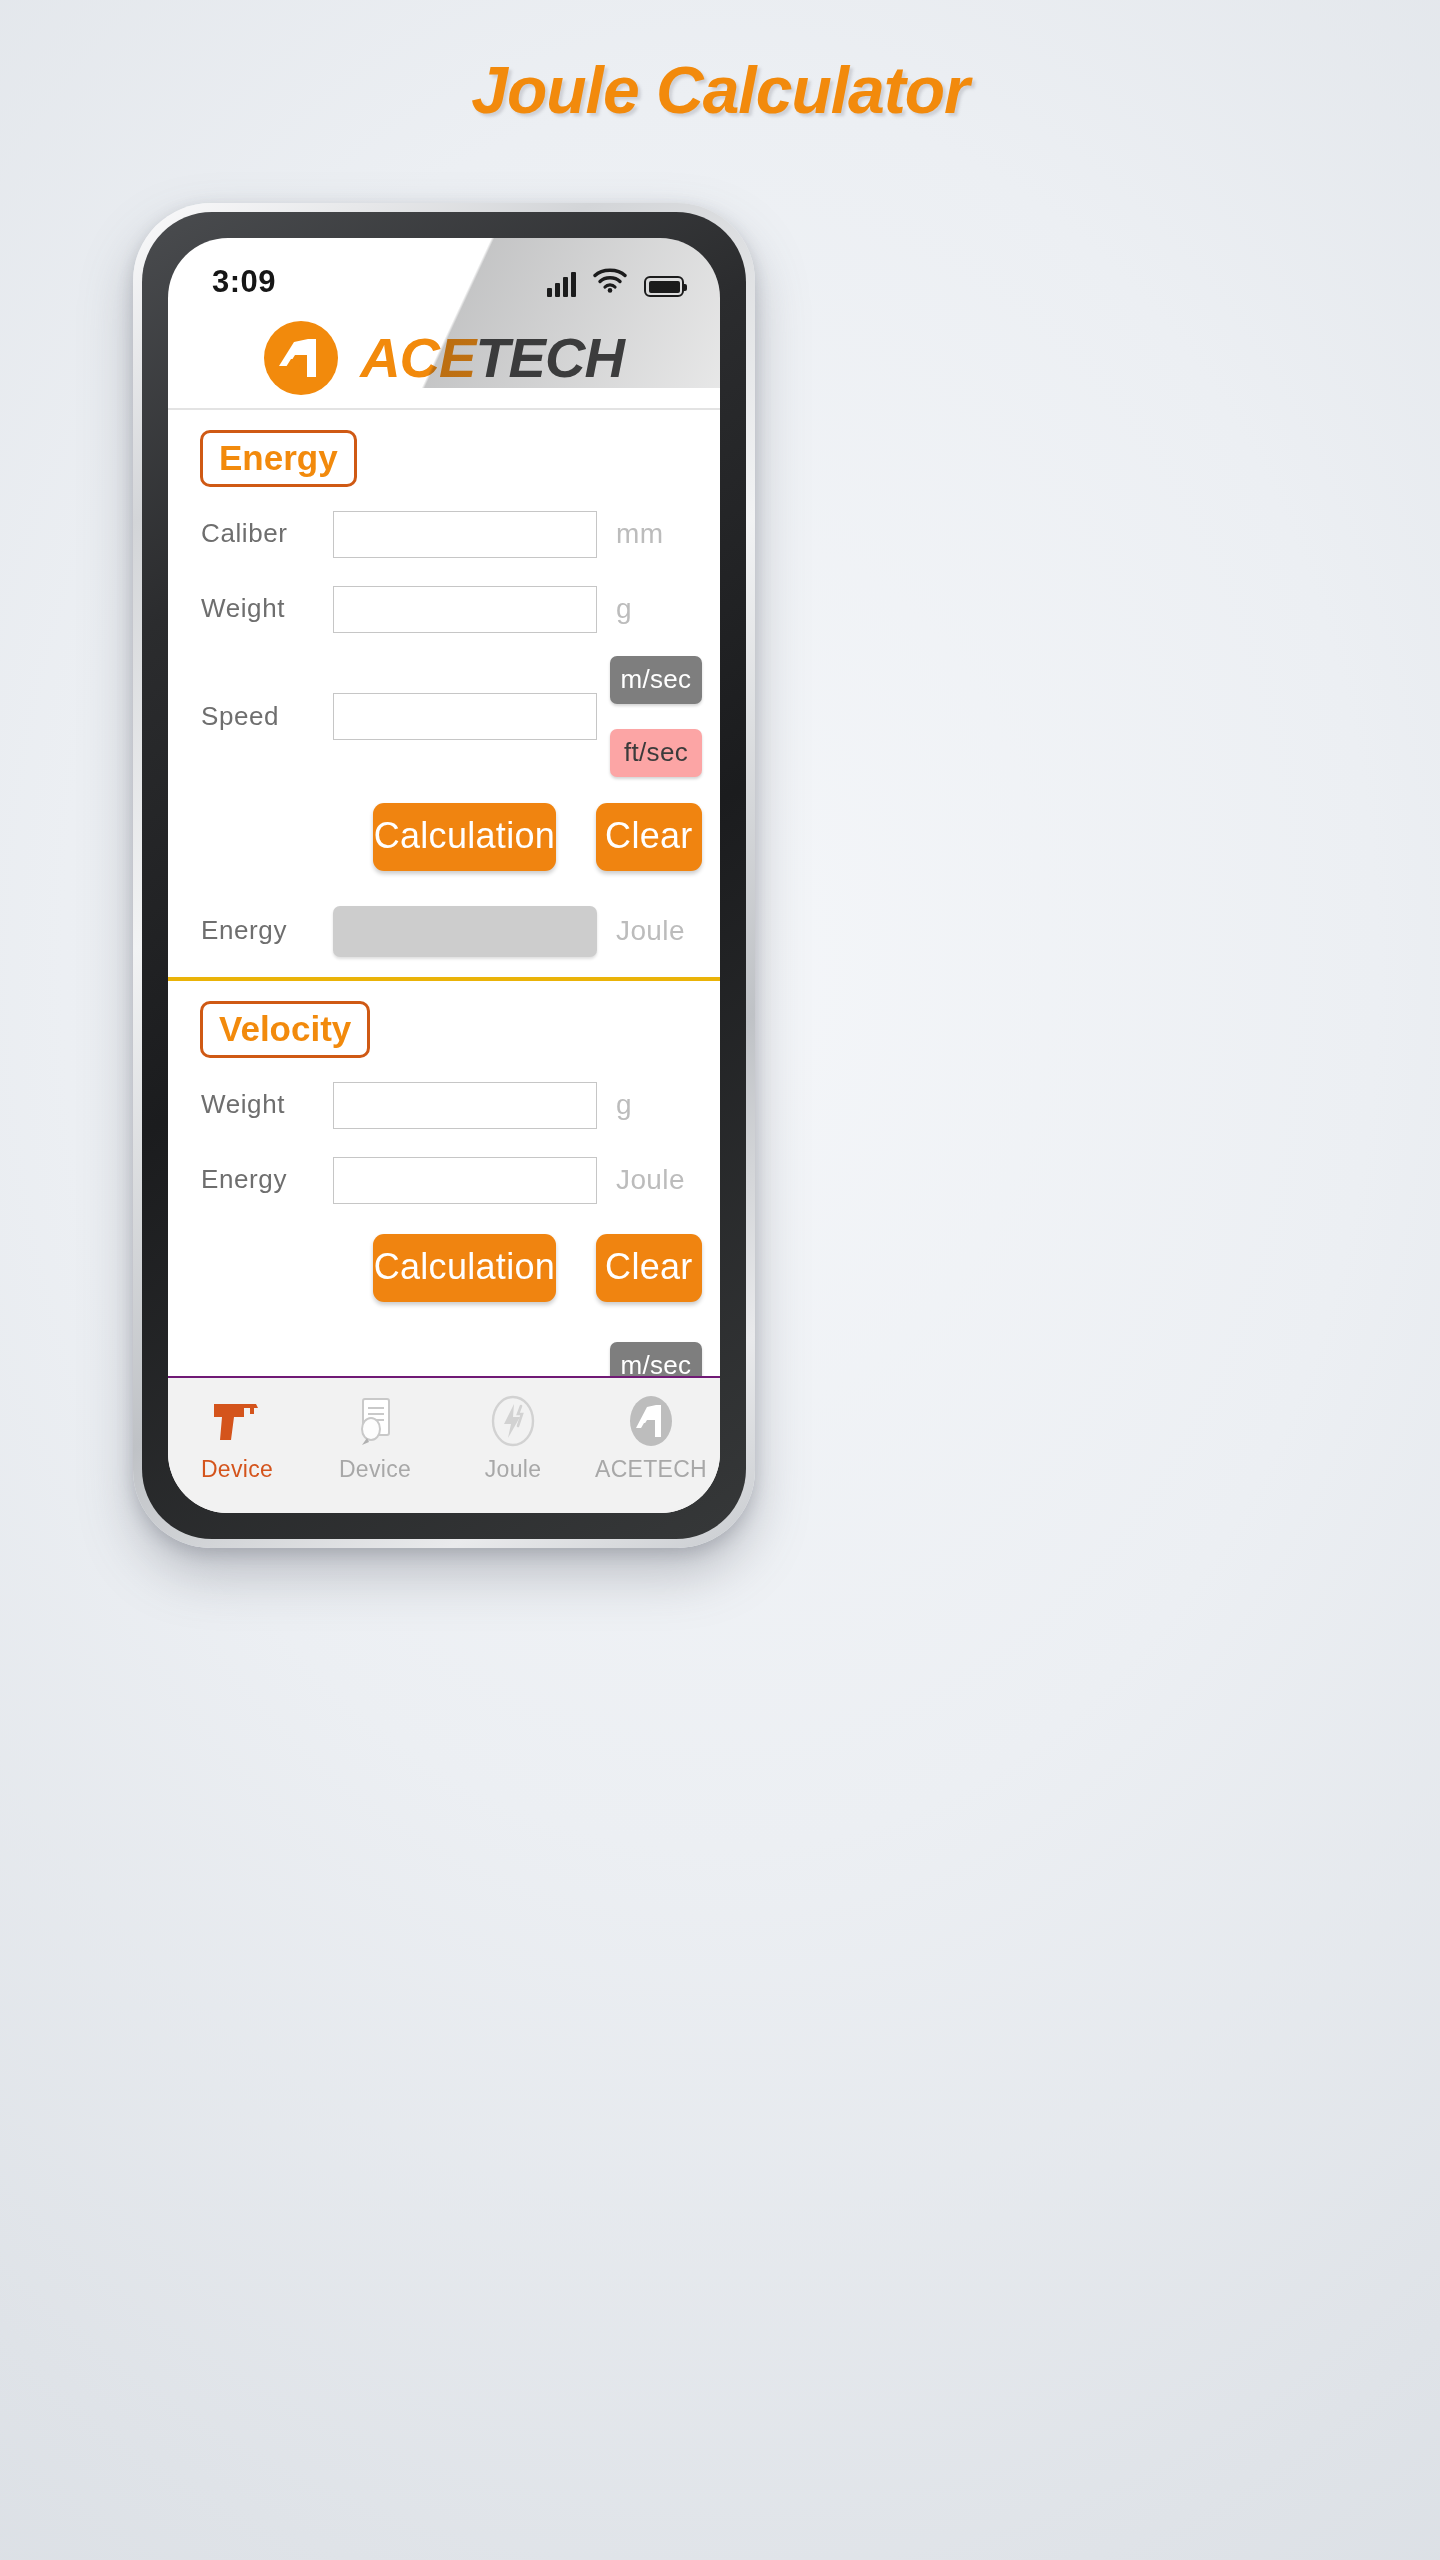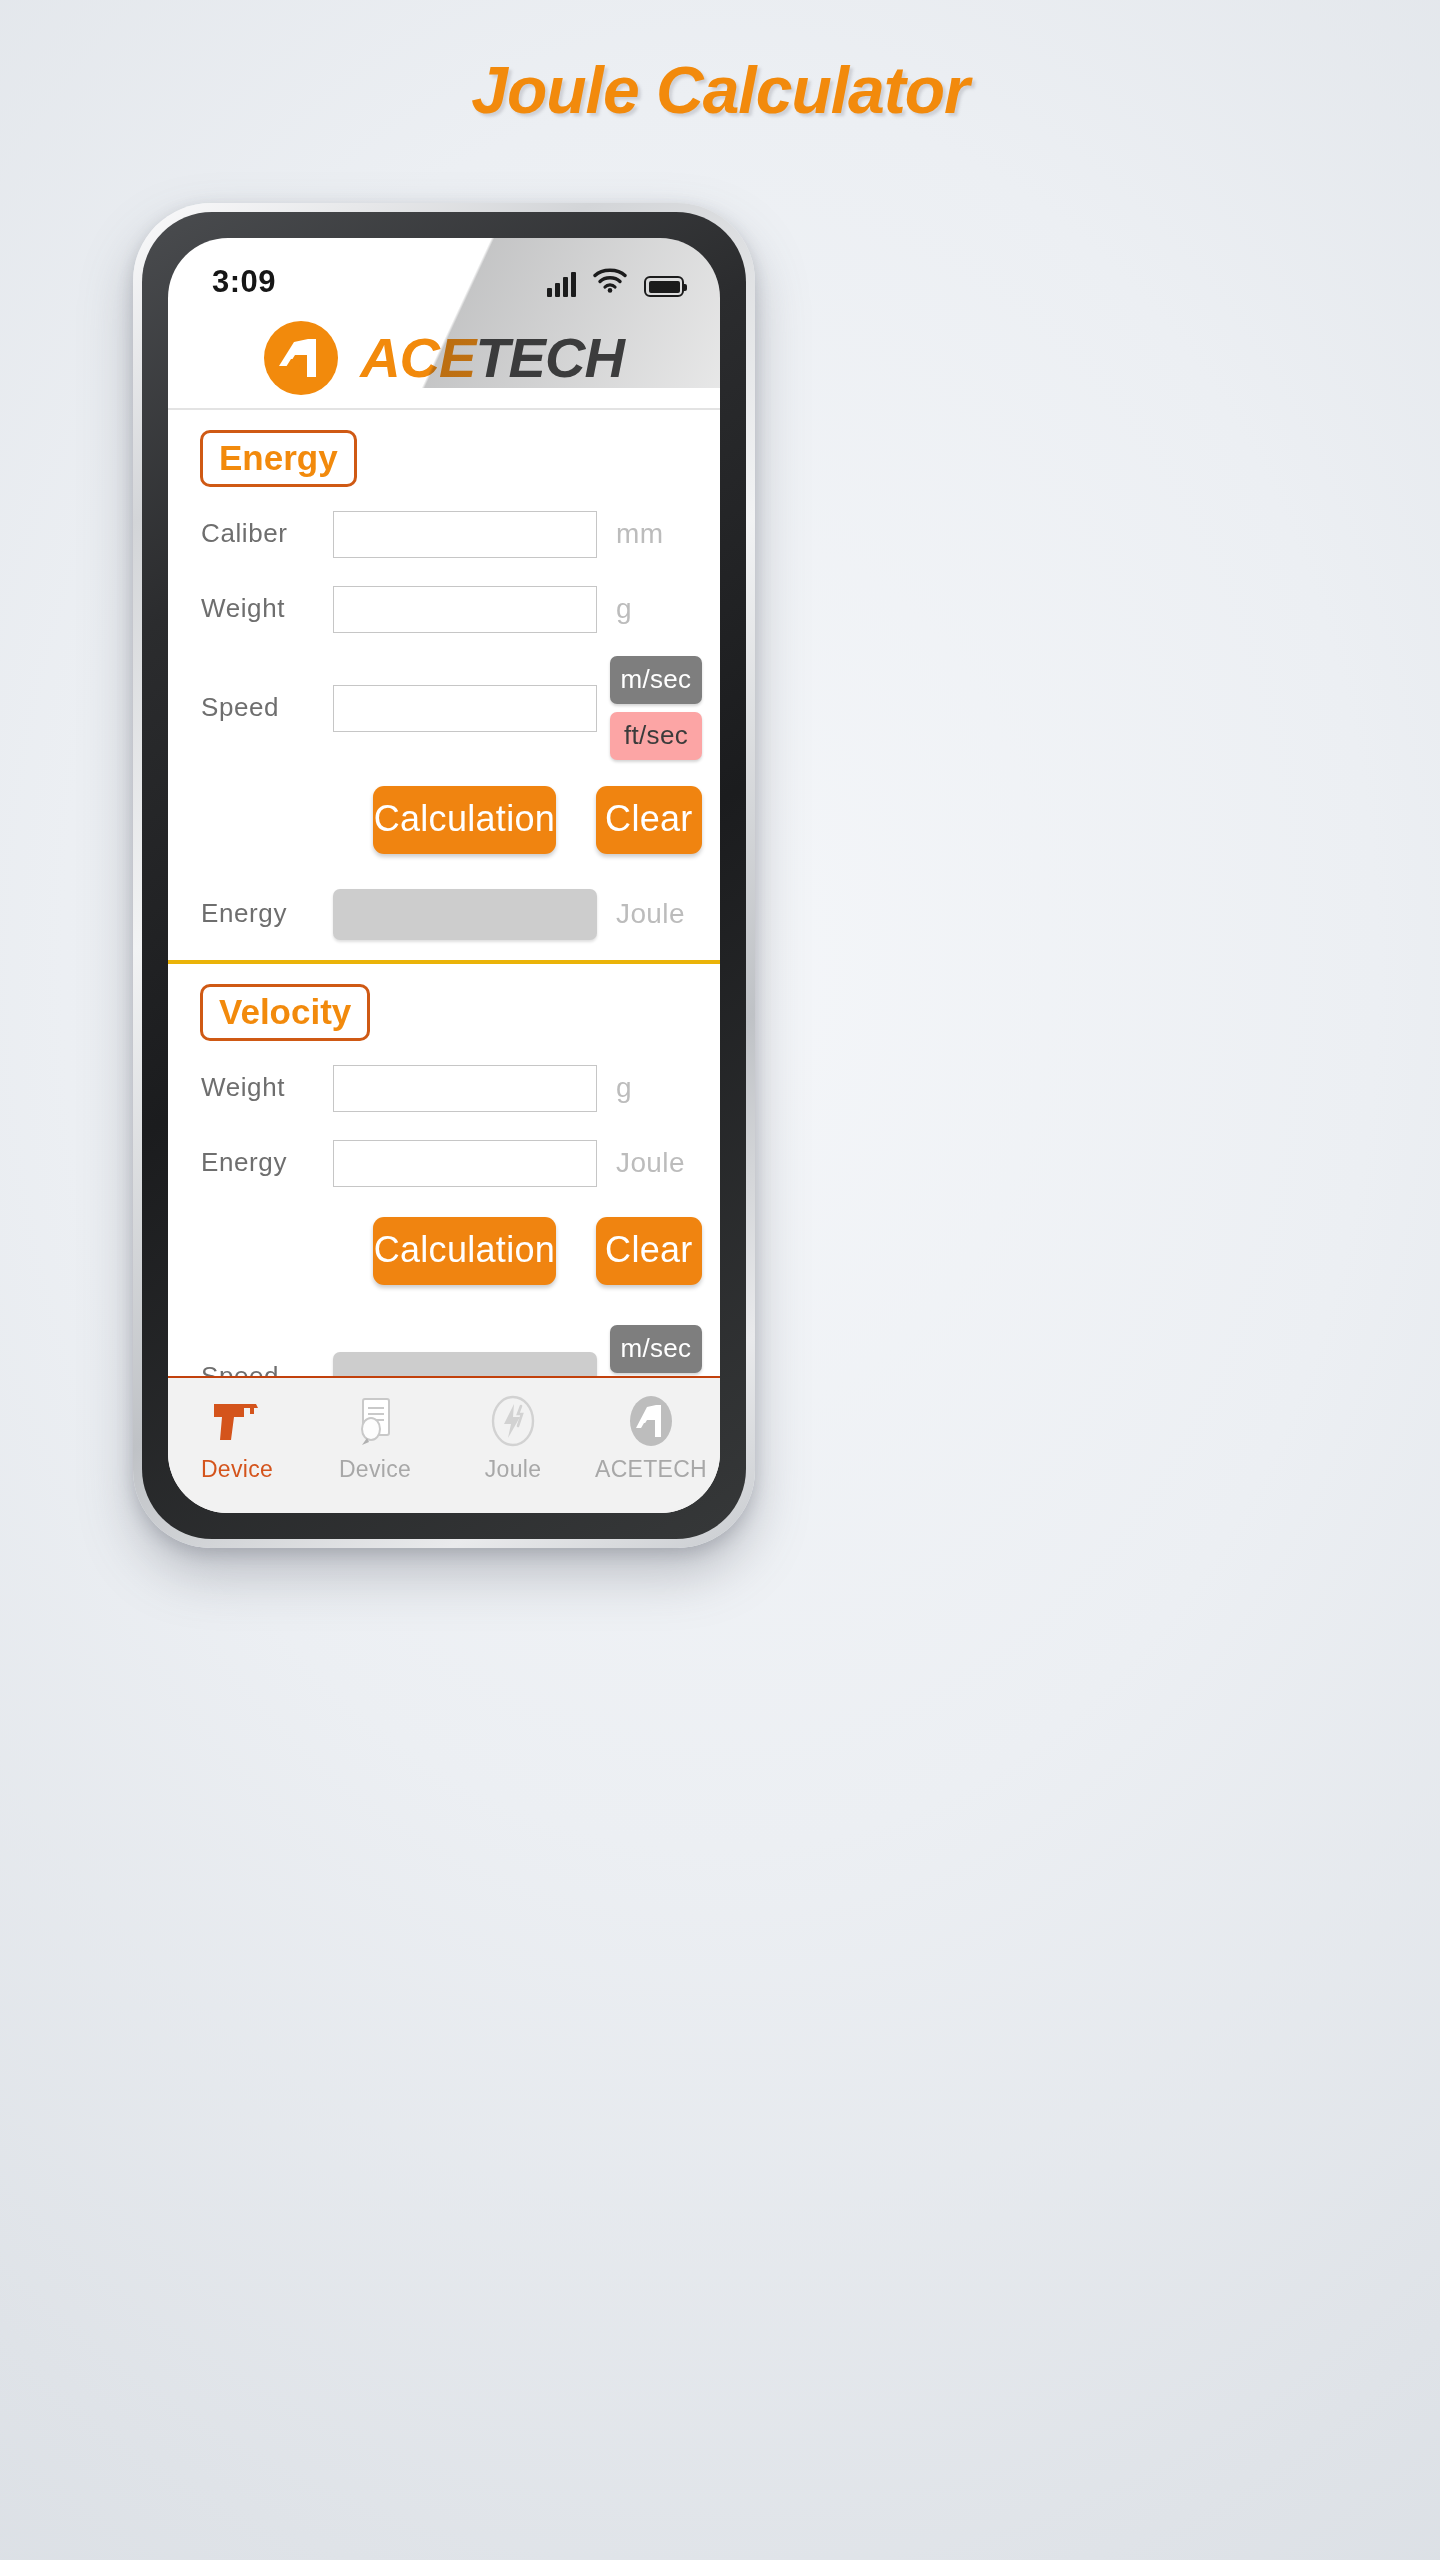--- a/index.html
+++ b/index.html
@@ -164,21 +164,21 @@
     color: #bcbcbc;
     letter-spacing: 0.4px;
   }
   .unit sup { font-size: 18px; vertical-align: super; }
 
   .unit-toggle {
     flex: 0 0 105px;
     padding-left: 13px;
     display: flex;
     flex-direction: column;
-    gap: 8px;
+    gap: 25px;
     align-items: flex-start;
   }
   .seg {
     width: 92px;
     padding: 8px 0 9px 0;
     text-align: center;
     border-radius: 7px;
     font-size: 26px;
     letter-spacing: 0.3px;
     box-shadow: 0 2px 3px rgba(0,0,0,0.17);
@@ -211,21 +211,21 @@
 
   
   .row.tall { margin-top: 40px; }
 
   
   .tabbar {
     position: absolute;
     left: 0; right: 0; bottom: 0;
     height: 137px;
     background: #f2f2f2;
-    border-top: 2px solid #c2410c;
+    border-top: 2px solid #701a75;
     display: flex;
     align-items: flex-start;
     padding-top: 16px;
   }
   .tab {
     flex: 1;
     display: flex;
     flex-direction: column;
     align-items: center;
     gap: 8px;

